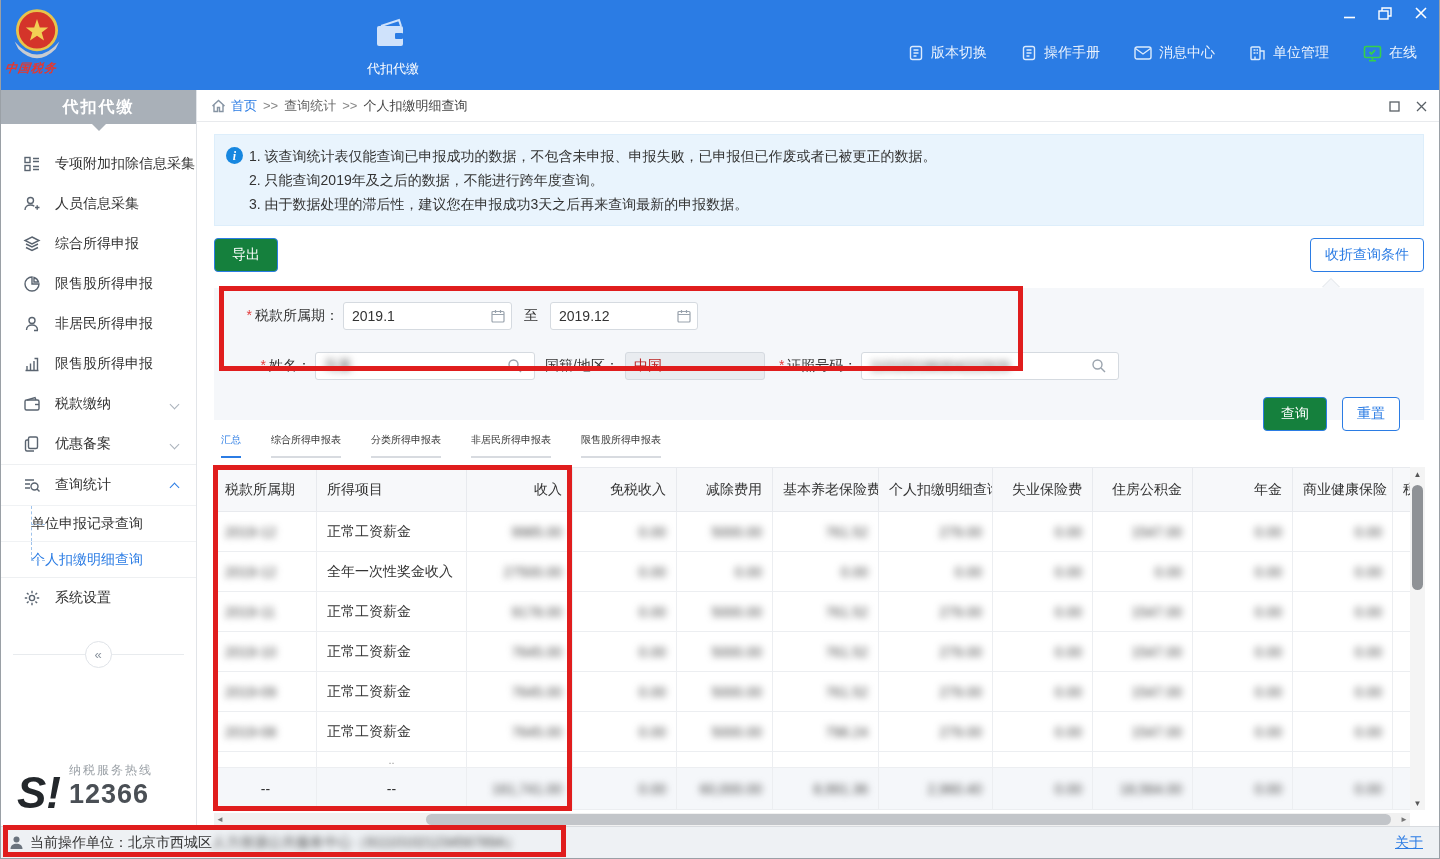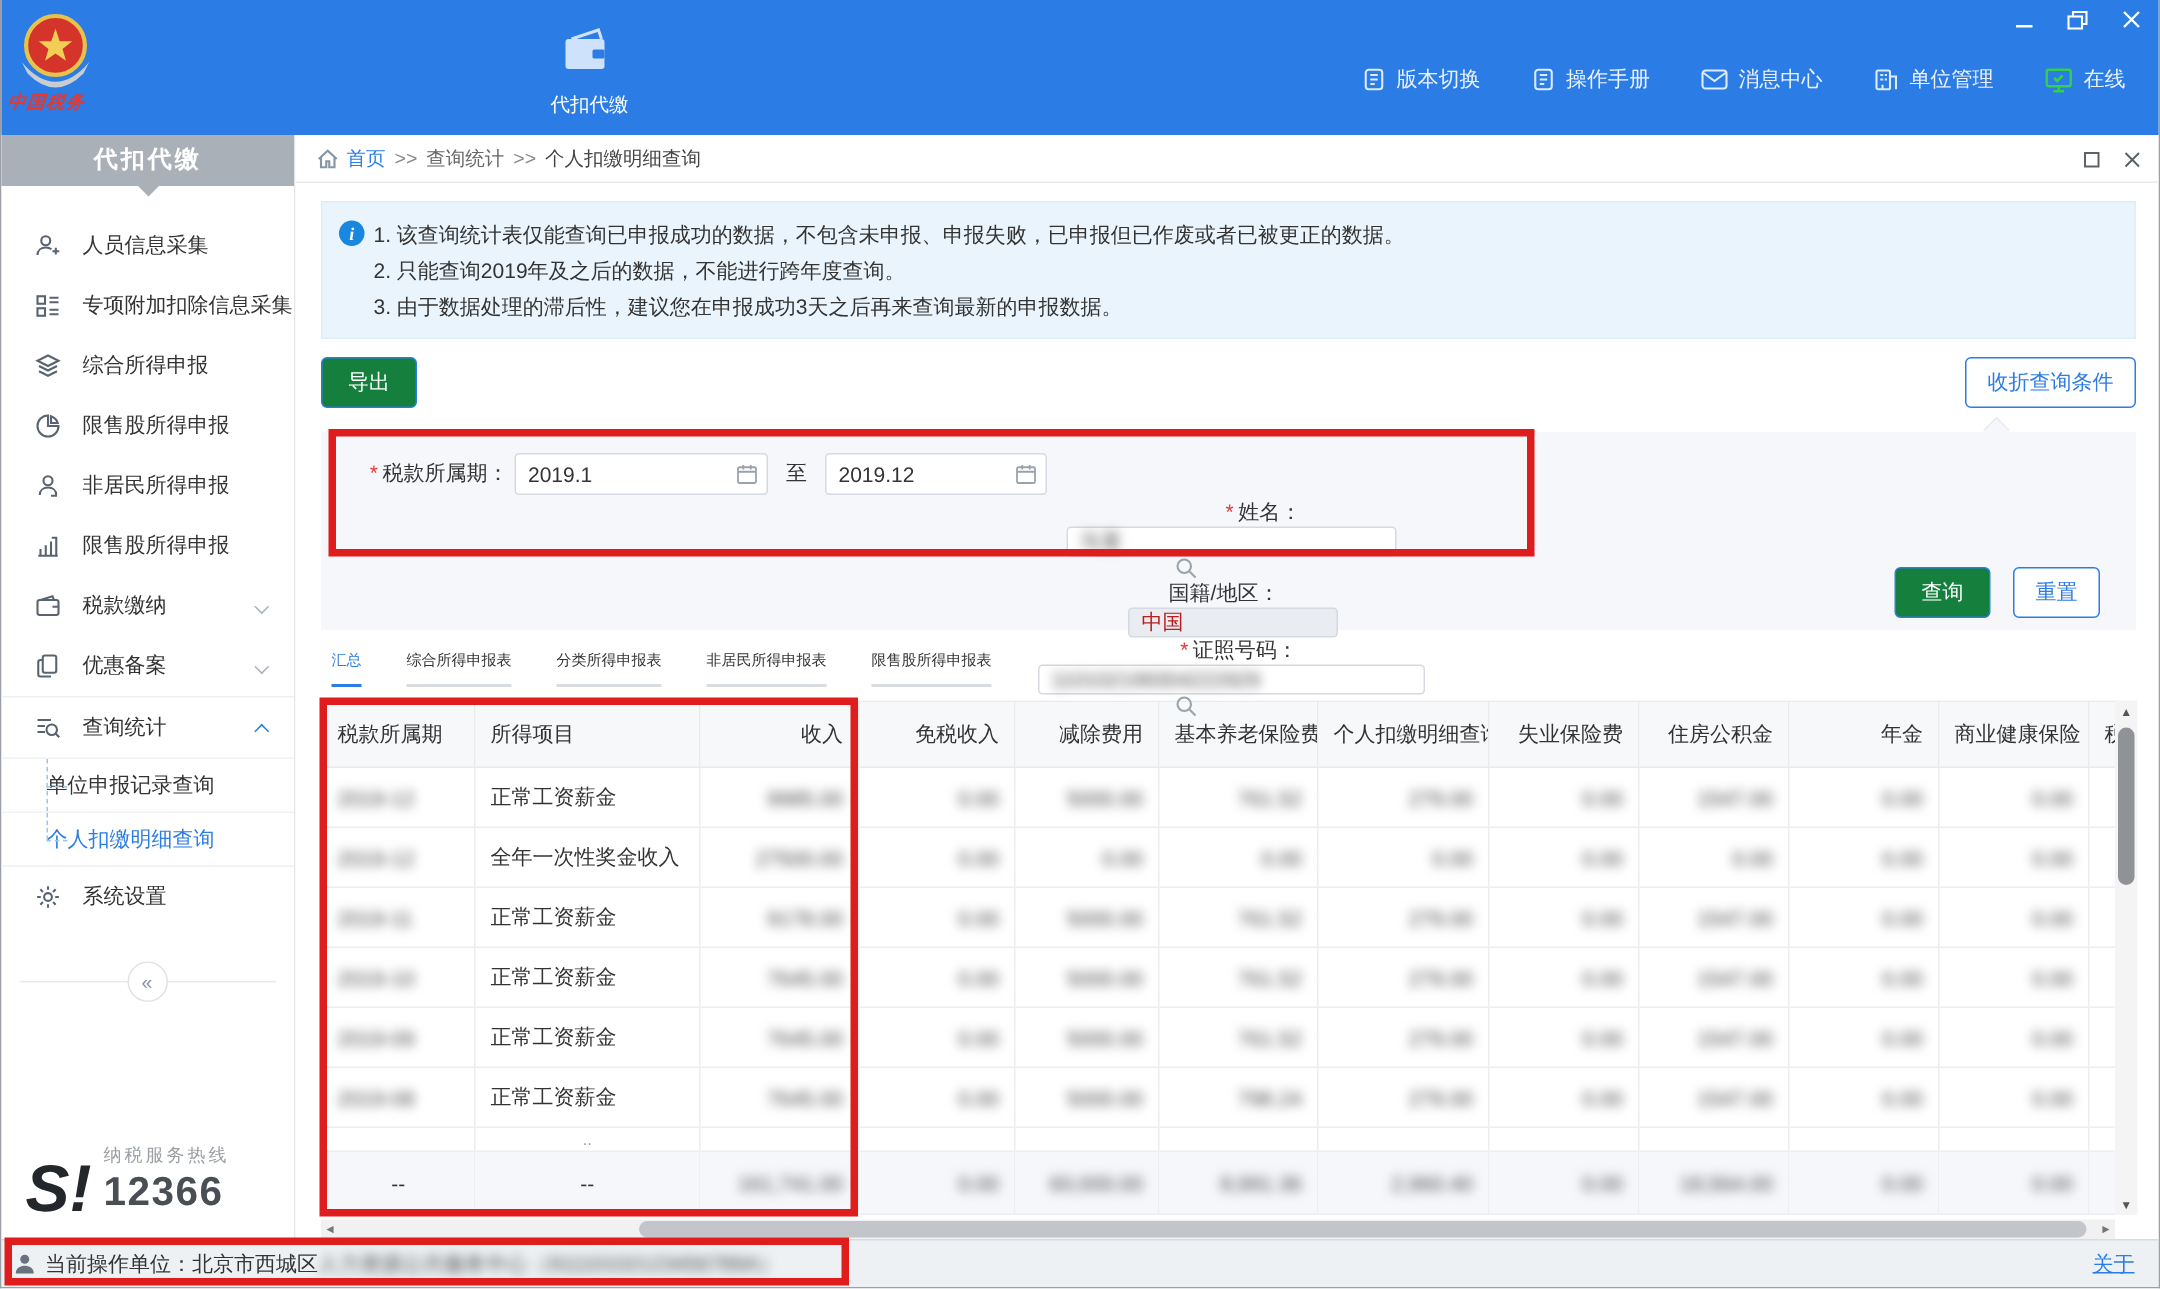--- a/index.html
+++ b/index.html
@@ -75,21 +75,21 @@
     font-size:14px; padding:7px 17px; cursor:pointer; }
   .btn-outline { background:#fff; color:#2b7ce4; border:1px solid #2b7ce4; border-radius:4px;
     font-size:14px; padding:7px 14px; cursor:pointer; }
   .toolbar .btn-outline { margin-left:auto; }
 
   .form-panel { margin:16px 15px 0 17px; background:#f5f7fa; position:relative; padding:14px 0 8px 0; height:132px; }
   .form-panel .caret { position:absolute; top:-9px; right:84px; width:0; height:0;
     border-left:9px solid transparent; border-right:9px solid transparent; border-bottom:9px solid #f5f7fa;
     filter:drop-shadow(0 -1px 0 #dfe3e8); }
   .frow { display:flex; align-items:center; height:28px; }
-  .frow + .frow { margin-top:3px;flex-direction:column; }
+  .frow + .frow { margin-top:22px; }
   .flabel { font-size:14px; color:#333; text-align:right; }
   .req { color:#e23c3c; margin-right:3px; }
   .inp { position:relative; height:28px; background:#fff; border:1px solid #d5dae0; border-radius:3px; }
   .inp input { width:100%; height:100%; border:none; outline:none; background:transparent;
     font-size:14px; color:#333; padding:0 26px 0 8px; font-family:inherit; }
   .inp .tail-ic { position:absolute; right:6px; top:6px; color:#9aa3ad; display:flex; }
   .inp.disabled { background:#e9ecf0; }
   .inp.disabled input { color:#b91c1c; padding-right:8px; }
   .blurred input, .blur { filter:blur(3.5px); color:#4a4a4a; }
   .fbtns { display:flex; justify-content:flex-end; gap:15px; margin:17px 24px 0 0; }
@@ -222,35 +222,35 @@
       </span>
     </div>
   </div>
 
   <div class="sidebar">
     <div class="sb-header">代扣代缴</div>
     <div class="sb-list">
       <div class="sb-item">
         <span class="ic">
           <svg width="18" height="18" viewBox="0 0 18 18" fill="none" stroke="currentColor" stroke-width="1.4">
-            <circle cx="7.5" cy="5.5" r="3"></circle>
-              <path d="M2 15 c0-3.2 2.5-5 5.5-5 1.5 0 2.8.4 3.8 1.2 M12 12.5h4.5 M14.2 10.2v4.5"></path>
-          </svg>
-          </span>
-        <span>人员信息采集</span>
-      </div>
-      <div class="sb-item">
-        <span class="ic">
-          <svg width="18" height="18" viewBox="0 0 18 18" fill="none" stroke="currentColor" stroke-width="1.4">
             <rect x="2" y="2.5" width="5" height="5"></rect>
               <rect x="2" y="10.5" width="5" height="5"></rect>
               <path d="M10 3.5h6M10 6.5h6M10 11.5h6M10 14.5h6"></path>
           </svg>
           </span>
         <span>专项附加扣除信息采集</span>
+      </div>
+      <div class="sb-item">
+        <span class="ic">
+          <svg width="18" height="18" viewBox="0 0 18 18" fill="none" stroke="currentColor" stroke-width="1.4">
+            <circle cx="7.5" cy="5.5" r="3"></circle>
+              <path d="M2 15 c0-3.2 2.5-5 5.5-5 1.5 0 2.8.4 3.8 1.2 M12 12.5h4.5 M14.2 10.2v4.5"></path>
+          </svg>
+          </span>
+        <span>人员信息采集</span>
       </div>
       <div class="sb-item">
         <span class="ic">
           <svg width="18" height="18" viewBox="0 0 18 18" fill="none" stroke="currentColor" stroke-width="1.4">
             <path d="M9 2 L16 5.5 L9 9 L2 5.5 Z M3 9 L9 12 L15 9 M3 12.5 L9 15.5 L15 12.5"></path>
           </svg>
           </span>
         <span>综合所得申报</span>
       </div>
       <div class="sb-item">

